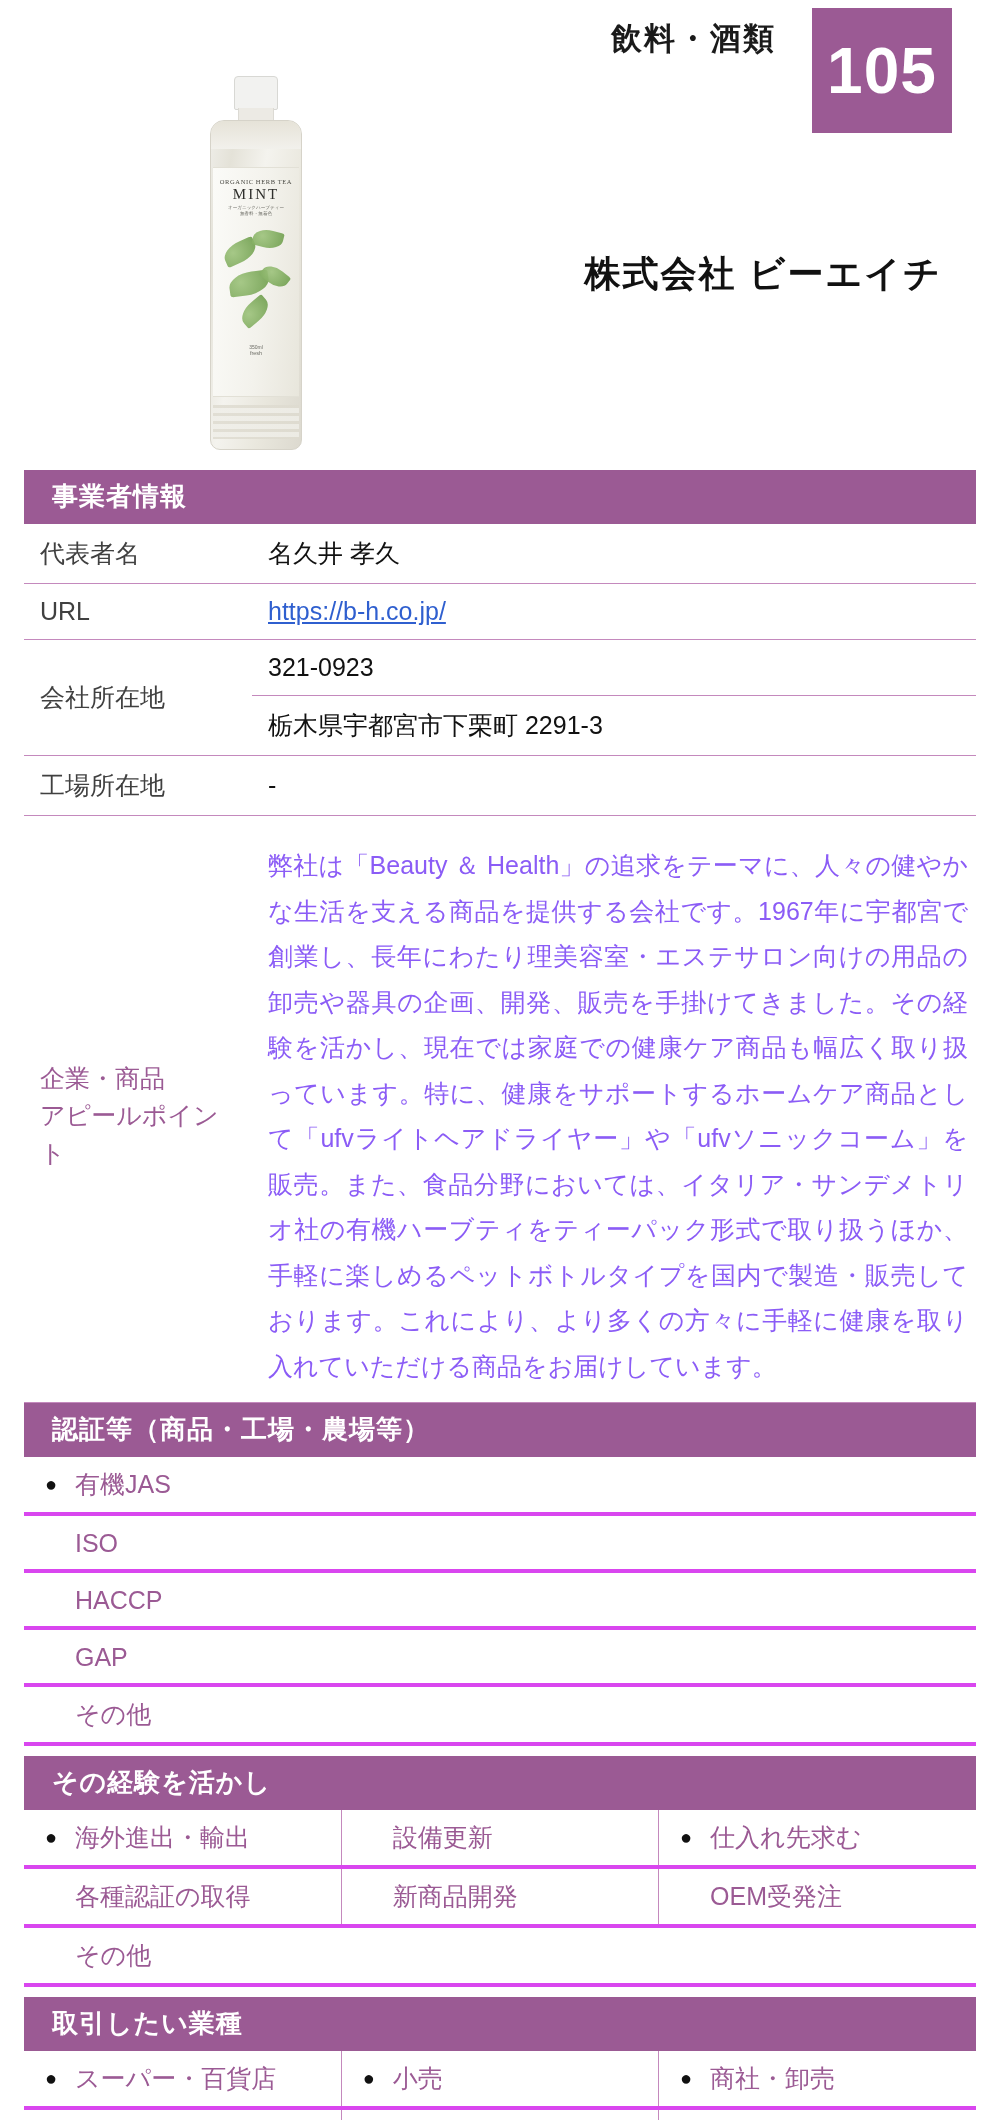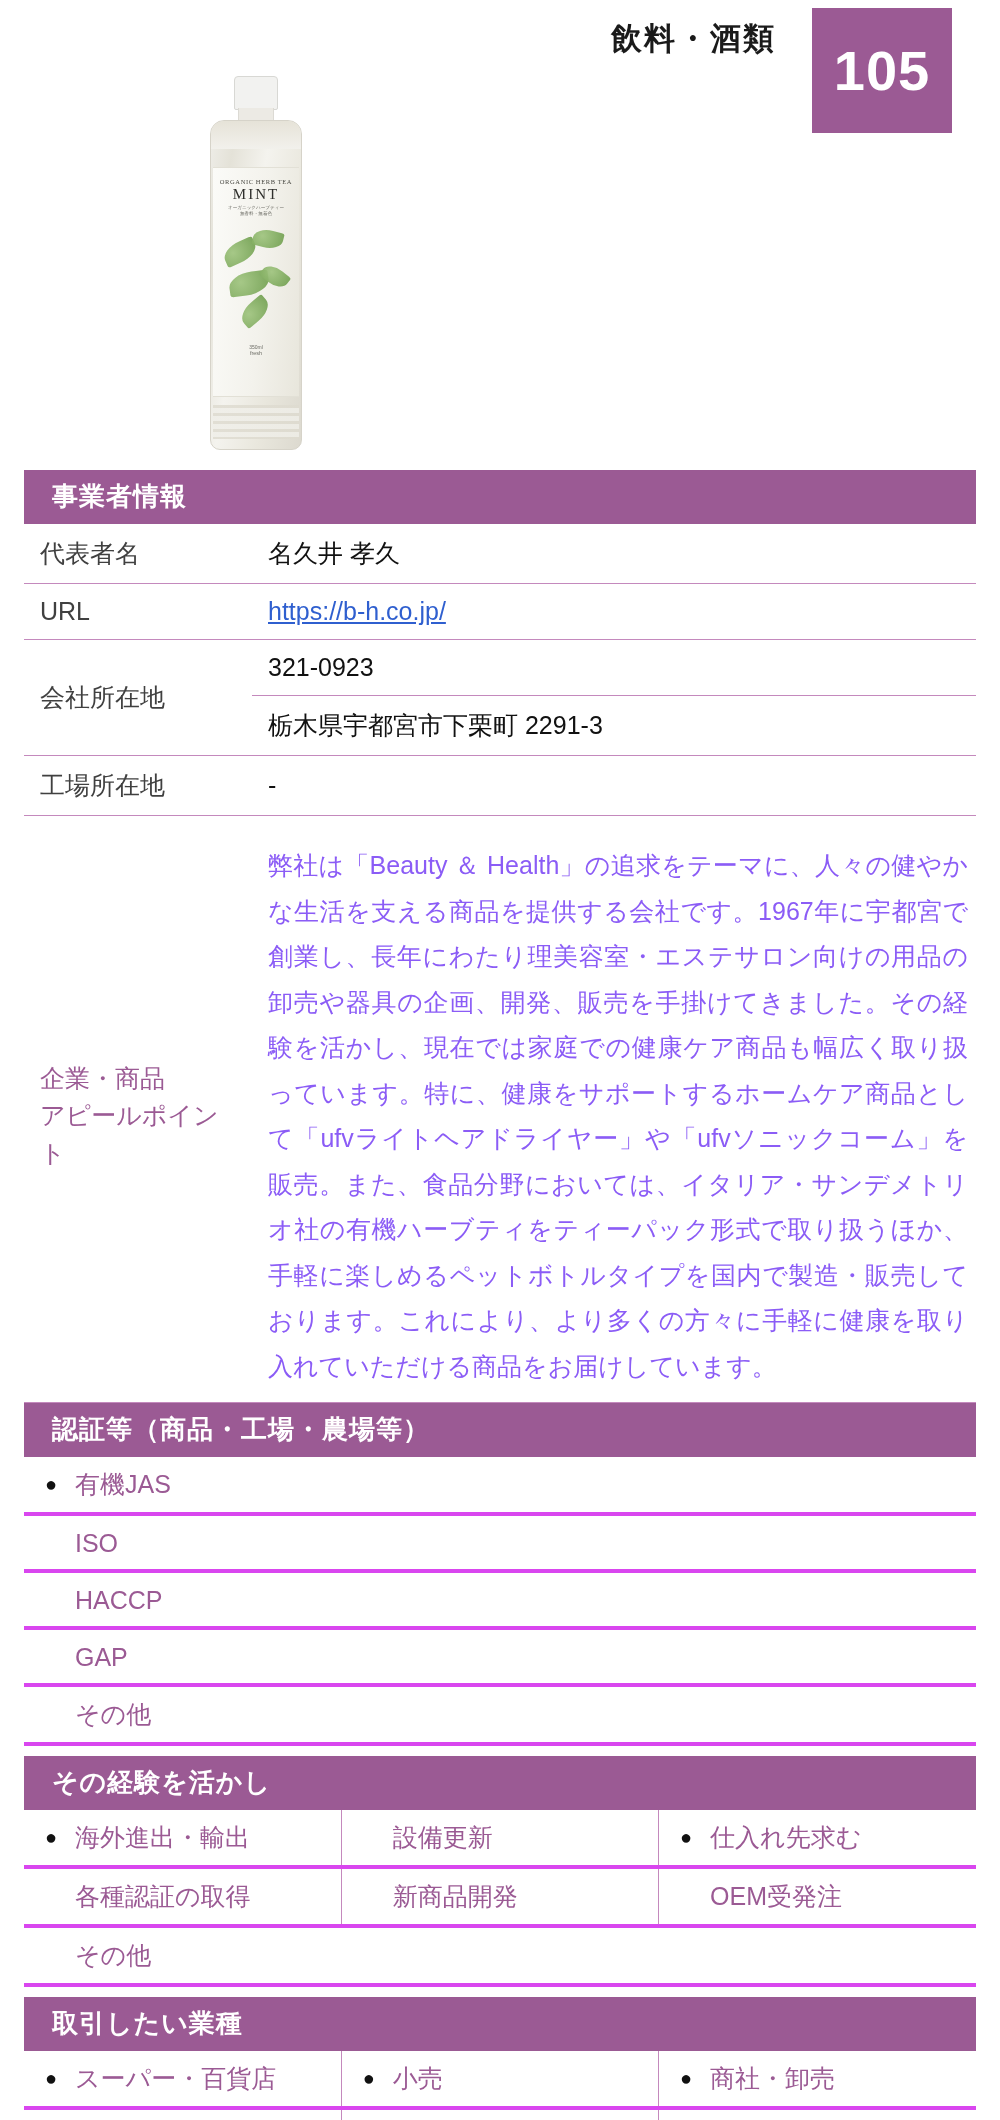--- a/index.html
+++ b/index.html
@@ -119,21 +119,21 @@
     position: absolute;
     right: 24px;
     top: 8px;
     width: 140px;
     height: 125px;
     background: #9b5a94;
     color: #ffffff;
     display: flex;
     align-items: center;
     justify-content: center;
-    font-size: 56px;
+    font-size: 64px;
     font-weight: bold;
     letter-spacing: 1px;
   }
   .company-name {
     position: absolute;
     right: 34px;
     top: 250px;
     font-size: 36px;
     font-weight: bold;
     color: #111;
@@ -236,20 +236,21 @@
             <div class="t5">350ml</div>
             <div class="t6">fresh</div>
           </div>
           <div class="ribs"></div>
         </div>
       </div>
     </div>
 
     <div class="category">飲料・酒類</div>
     <div class="number-box">105</div>
+    <div class="company-name">株式会社 ビーエイチ</div>
   </div>
 
   <div class="sec-head">事業者情報</div>
   <table class="info-table">
     <tbody>
         <tr>
       <td class="k">代表者名</td>
       <td class="v">名久井 孝久</td>
     </tr>
     <tr>

